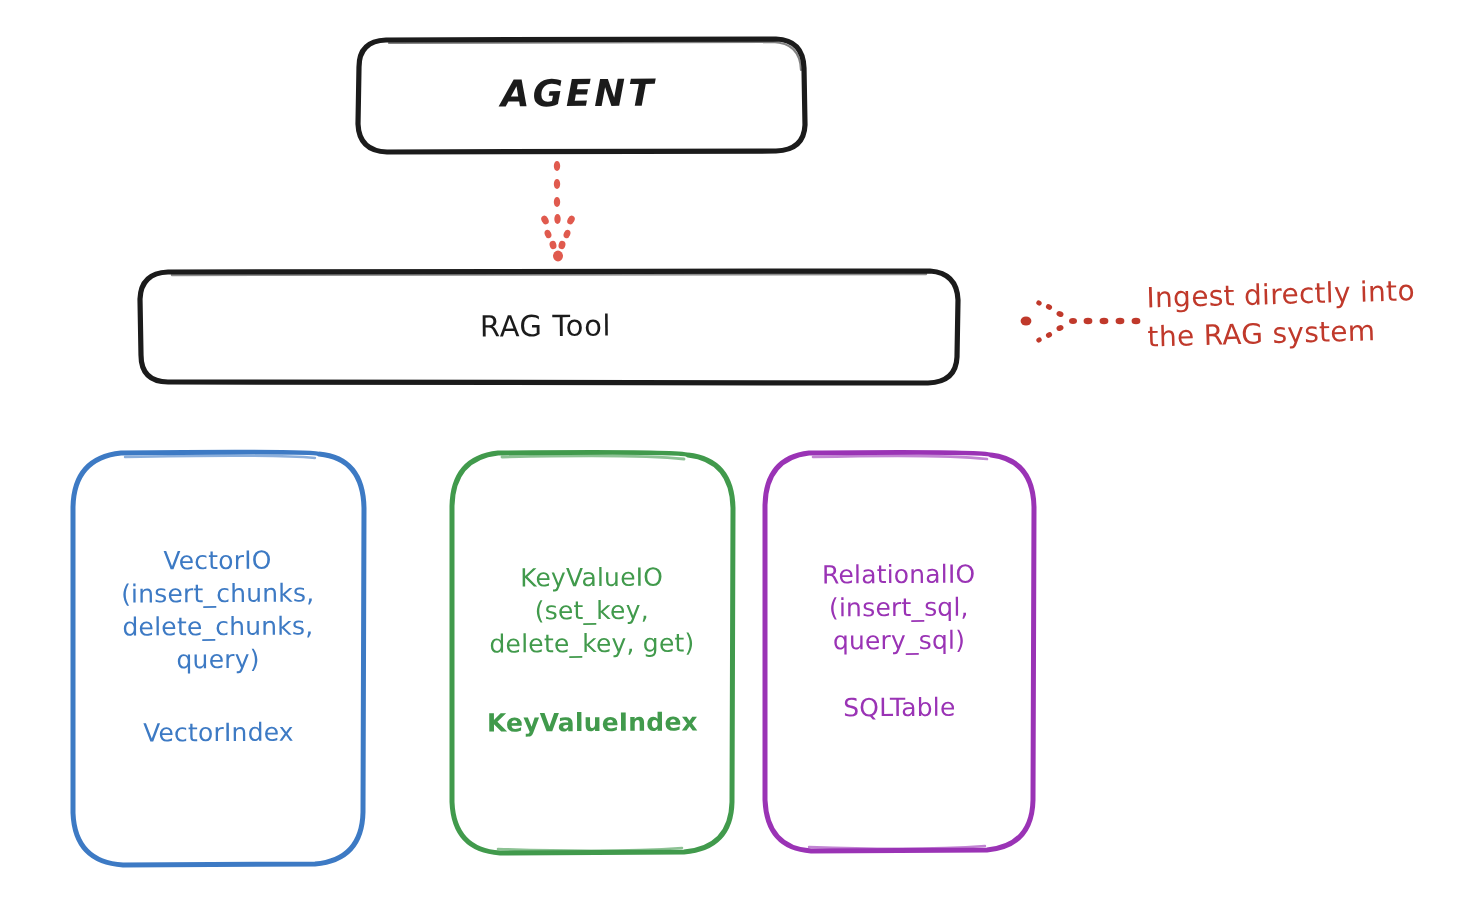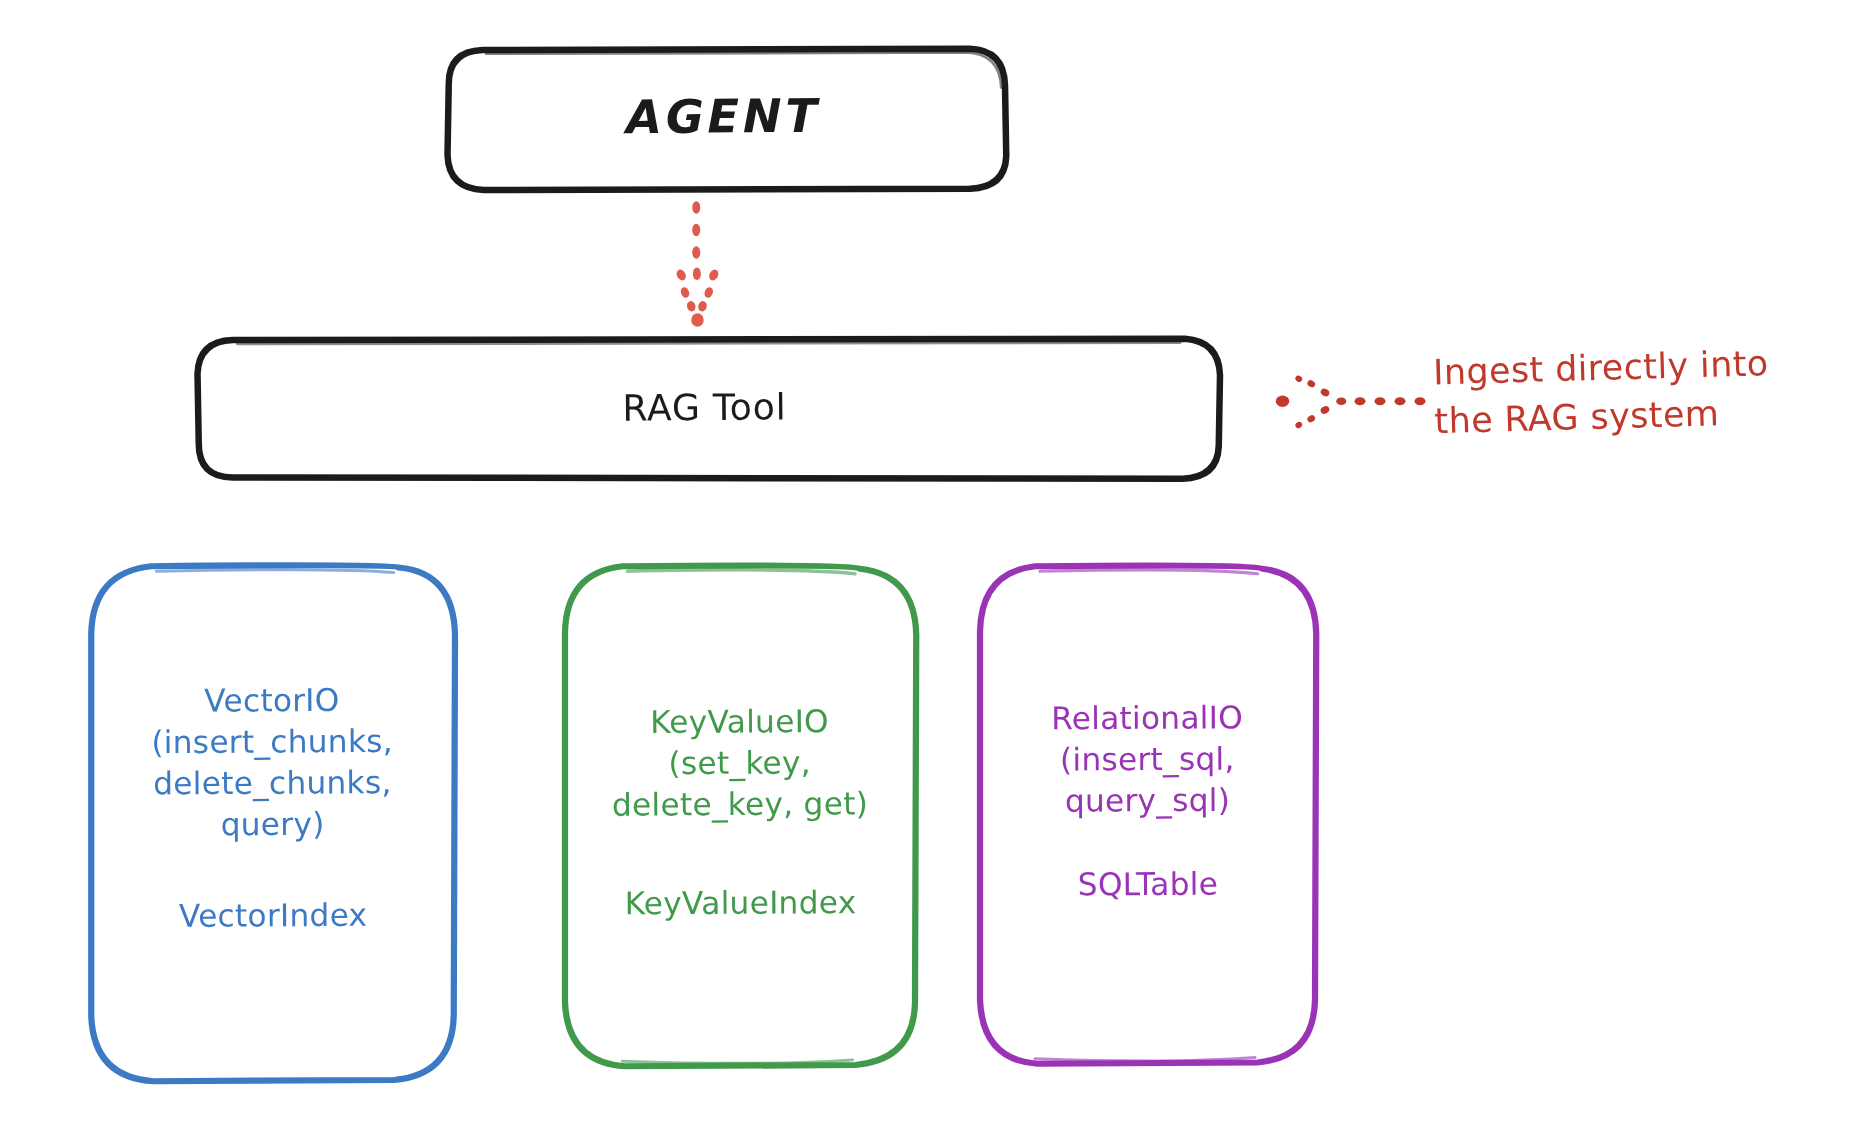--- a/index.html
+++ b/index.html
@@ -58,21 +58,21 @@
     font-family: "DejaVu Sans", sans-serif;
     font-style: italic;
     font-weight: 700;
     font-size: 37px;
     letter-spacing: 3px;
     color: #1b1b1b;
     transform: translate(-2px, -2px) rotate(-0.4deg);
   }
 
   #rag-tool-box {
-    left: 156px;
+    left: 138px;
     top: 269px;
     width: 822px;
     height: 116px;
   }
   #rag-tool-box .node-label {
     font-family: "DejaVu Sans", sans-serif;
     font-size: 29px;
     font-weight: 500;
     color: #1b1b1b;
     letter-spacing: 0.6px;
@@ -86,21 +86,21 @@
     width: 298px;
     height: 418px;
   }
   #keyvalueio-box {
     left: 448px;
     top: 450px;
     width: 288px;
     height: 406px;
   }
   #relationalio-box {
-    left: 780px;
+    left: 761px;
     top: 450px;
     width: 276px;
     height: 404px;
   }
 
   .store-body {
     position: relative;
     z-index: 2;
     width: 100%;
     padding: 0 6px;
@@ -126,21 +126,21 @@
   }
 
   #vectorio-box .store-body   { transform: translateY(-14px) rotate(-0.3deg); }
   #keyvalueio-box .store-body { transform: translateY(-4px)  rotate(-0.3deg); }
   #relationalio-box .store-body { transform: translateY(-12px) rotate(-0.3deg); }
 
   #vectorio-box .store-api, #vectorio-box .store-index { color: #3d7ac4; }
   #keyvalueio-box .store-api, #keyvalueio-box .store-index { color: #419a4c; }
   #relationalio-box .store-api, #relationalio-box .store-index { color: #9a33b5; }
 
-  #keyvalueio-box .store-index { margin-top: 48px; }
+  #keyvalueio-box .store-index { margin-top: 48px; font-weight: bold; }
   #relationalio-box .store-index { margin-top: 36px; }
 
   
   #ingest-annotation {
     position: absolute;
     left: 1147px;
     top: 275px;
     width: 330px;
     color: #c0392b;
     font-family: "DejaVu Sans", sans-serif;

